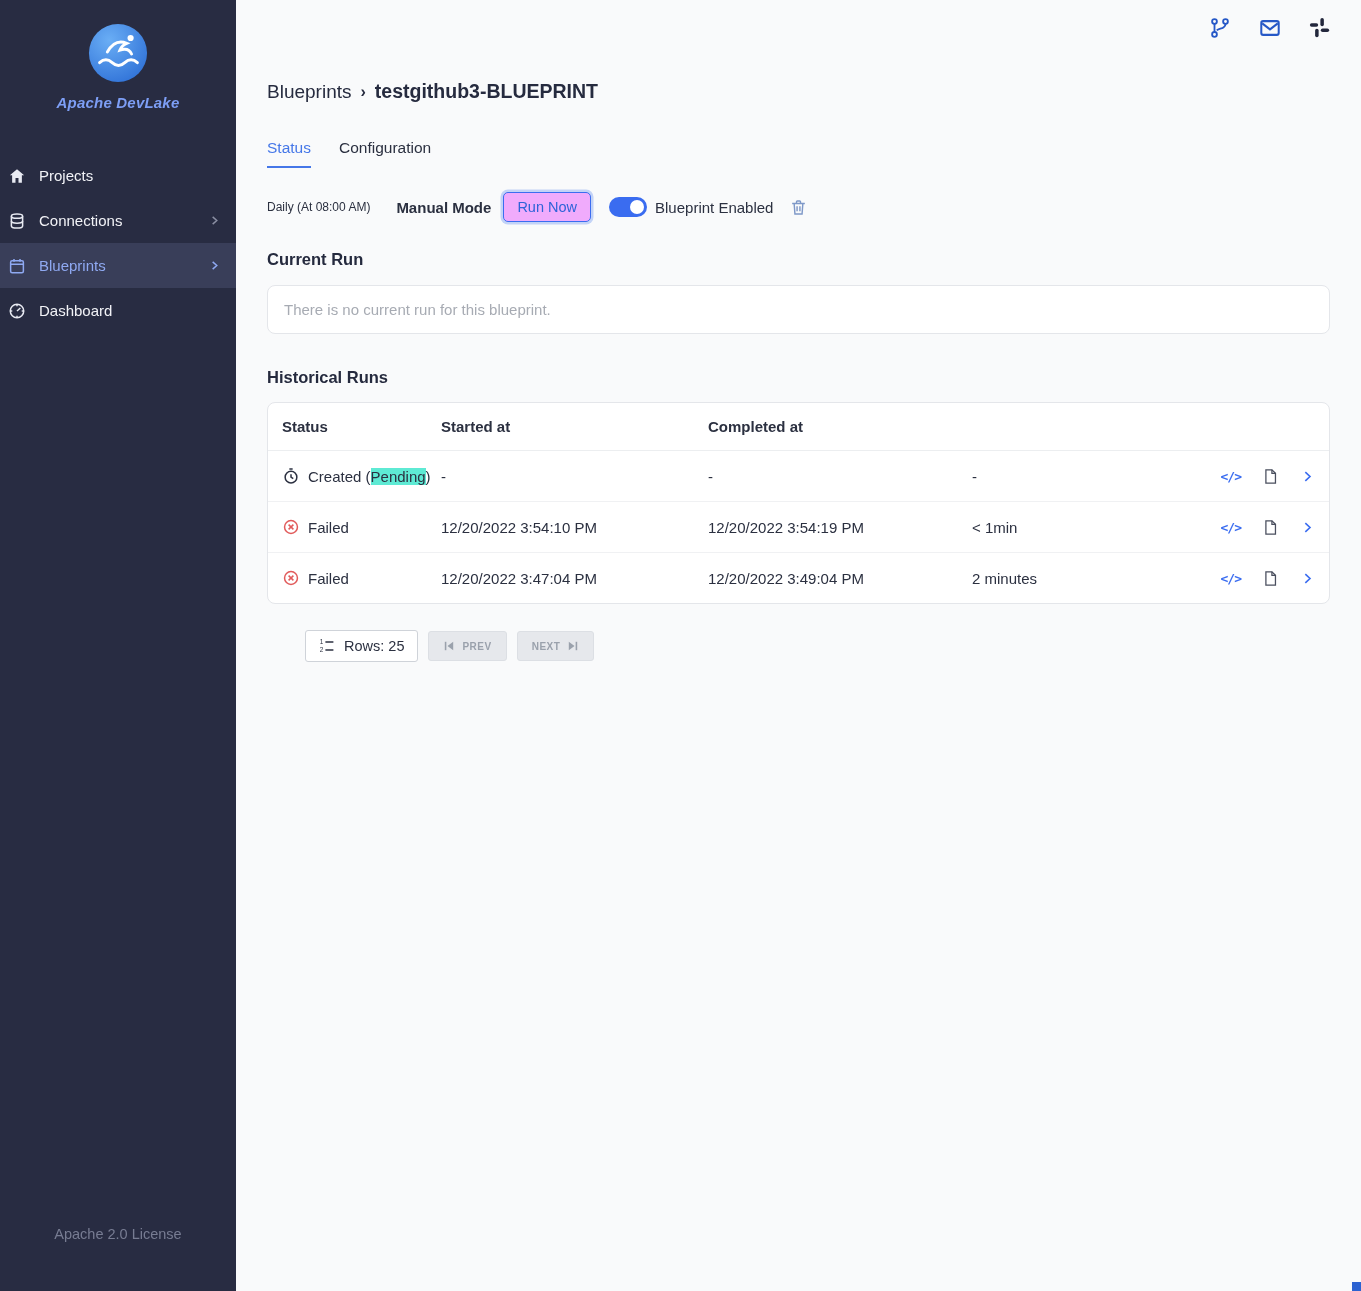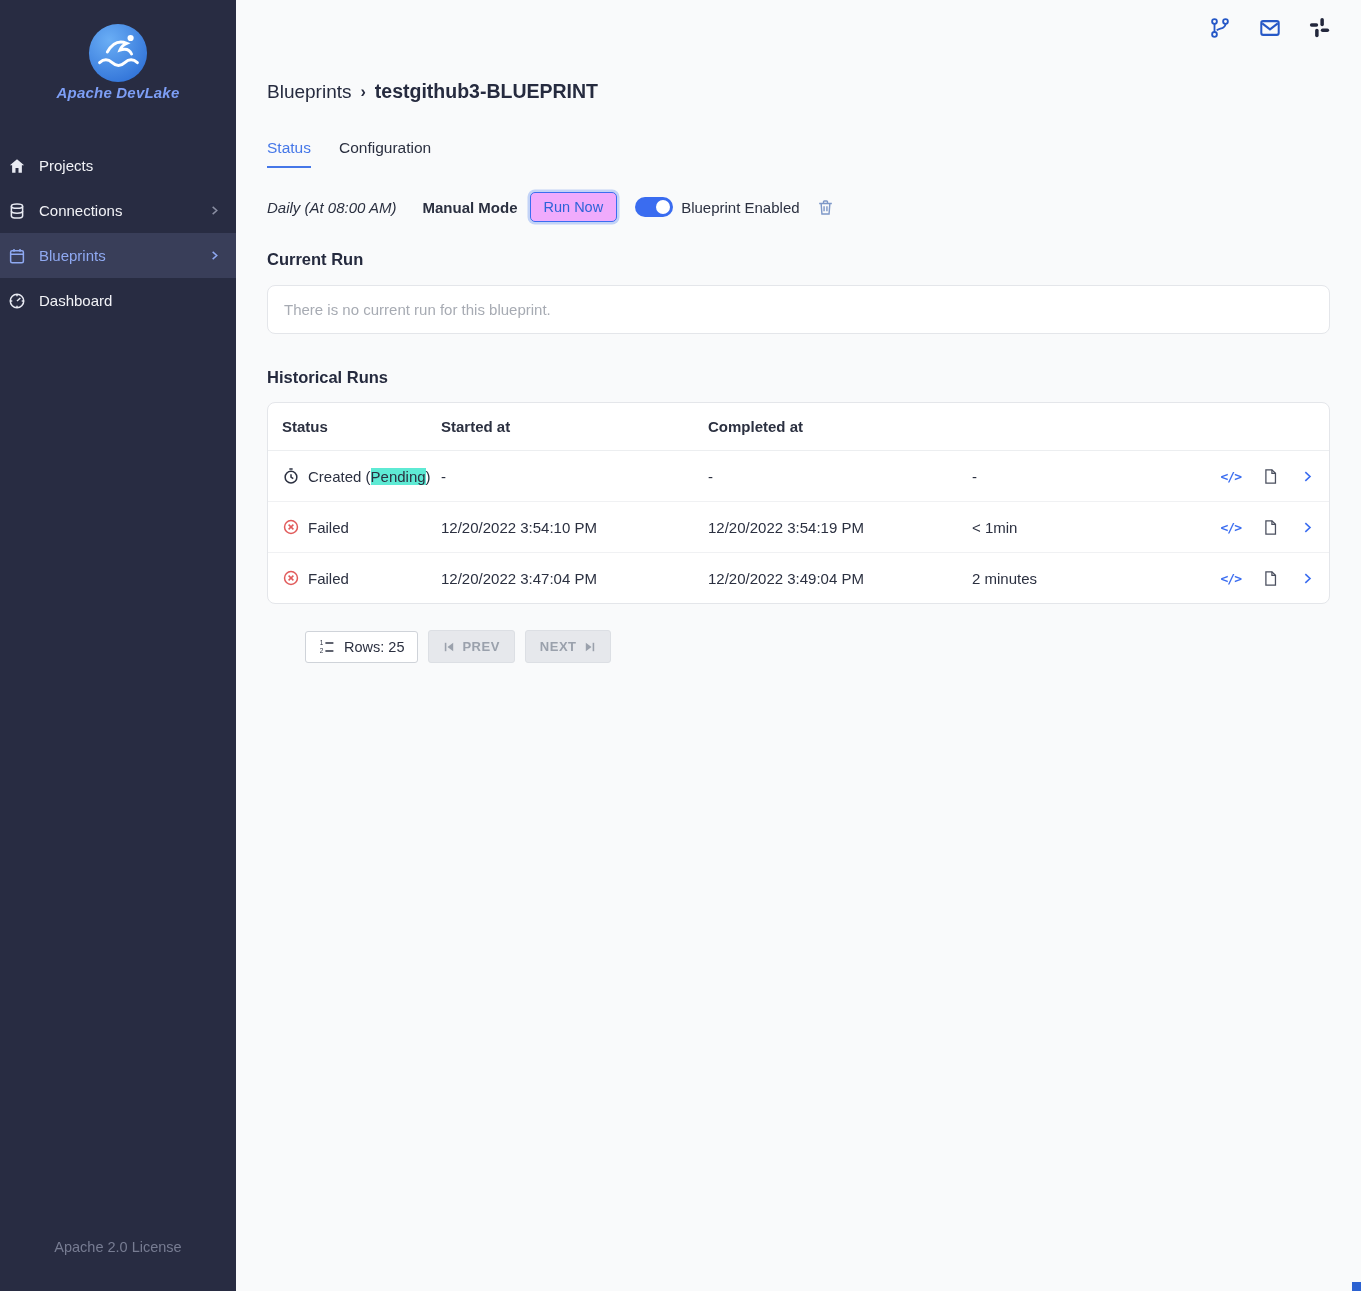--- a/index.html
+++ b/index.html
@@ -13,37 +13,37 @@
   .app { display:flex; width:1361px; height:1291px; }
 
   
   .sidebar {
     width:236px; flex-shrink:0; height:100%;
     background:#282c42; color:#fff; position:relative;
   }
   .logo-block { padding-top:22px; text-align:center; }
   .logo-circle { width:62px; height:62px; margin:0 auto; }
   .logo-title {
-    color:#7d9ef5; font-size:15px;
+    margin-top:10px; color:#7d9ef5; font-size:15px;
     font-weight:bold; font-style:italic; letter-spacing:.2px;
   }
   .nav { margin-top:42px; }
   .nav-item {
     display:flex; align-items:center; gap:13px;
     height:45px; padding:0 16px 0 8px;
     font-size:15px; color:#f2f3f7; cursor:pointer;
   }
   .nav-item .nav-icon { width:18px; height:18px; display:inline-flex; color:#e8eaf2; }
   .nav-item .nav-label { flex:1; }
   .nav-item .nav-chev { width:11px; height:11px; color:#8b8fa3; display:inline-flex; }
   .nav-item.active { background:#393e59; color:#8fa9f2; }
   .nav-item.active .nav-icon { color:#8fa9f2; }
   .nav-item.active .nav-chev { color:#8fa9f2; }
   .sidebar-footer {
-    position:absolute; bottom:36px; left:0; right:0;
+    position:absolute; bottom:49px; left:0; right:0;
     text-align:center; color:#777c92; font-size:14.5px;
   }
 
   
   .main { flex:1; position:relative; background:#f9fafb; }
   .topbar {
     height:56px; display:flex; justify-content:flex-end; align-items:center;
     gap:28px; padding-right:30px;
   }
   .topbar .tb-btn { width:22px; height:22px; display:inline-flex; cursor:pointer; background:none; border:none; }
@@ -54,21 +54,21 @@
 
   .breadcrumb { margin-top:24px; display:flex; align-items:center; font-size:19px; color:#262b3f; }
   .breadcrumb .sep { margin:0 9px; font-size:16px; font-weight:bold; color:#262b3f; }
   .breadcrumb .current { font-weight:bold; font-size:19.5px; }
 
   .tabs { margin-top:36px; display:flex; gap:28px; font-size:15.5px; }
   .tab { padding-bottom:9px; border-bottom:2.5px solid transparent; cursor:pointer; }
   .tab.active { color:#4577e8; border-bottom-color:#4577e8; }
 
   .controls { margin-top:24px; display:flex; align-items:center; }
-  .schedule { font-size:15px;font-style:italic; }
+  .schedule { font-size:12px; }
   .mode { font-weight:bold; font-size:15px; margin-left:26px; }
   .run-now {
     margin-left:12px; background:#f0abfc; color:#2d63d8;
     border:1.5px solid #3b6df0; border-radius:5px;
     box-shadow:0 0 0 2.5px rgba(80,130,240,.32);
     padding:6px 13px; font-size:14.5px; font-family:inherit; cursor:pointer;
   }
   .toggle {
     margin-left:18px; width:38px; height:20px; border-radius:10px;
     background:#3a6cf0; position:relative; cursor:pointer;
@@ -109,21 +109,21 @@
 
   .pagination { margin-top:26px; display:flex; align-items:center; gap:10px;padding-left:38px; }
   .rows-btn {
     display:flex; align-items:center; gap:9px; background:#fff;
     border:1px solid #cfd3d9; border-radius:3px; padding:7px 13px;
     font-size:14.5px; color:#2b3040; font-family:inherit; cursor:pointer;
   }
   .pg-btn {
     display:flex; align-items:center; gap:7px; background:#e6e8ec;
     border:1px solid #dcdfe4; border-radius:3px; padding:8px 14px;
-    font-size:13px; font-weight:bold; letter-spacing:.5px; color:#9aa1ac;
+    font-size:10px; font-weight:bold; letter-spacing:.5px; color:#9aa1ac;
     font-family:inherit; cursor:default;
   }
   .pg-ic { width:12px; height:12px; display:inline-flex; }
 
   .scroll-indicator {
     position:absolute; right:0; bottom:0; width:9px; height:9px; background:#2c62d1;
   }
 </style>
 </head>
 <body>

